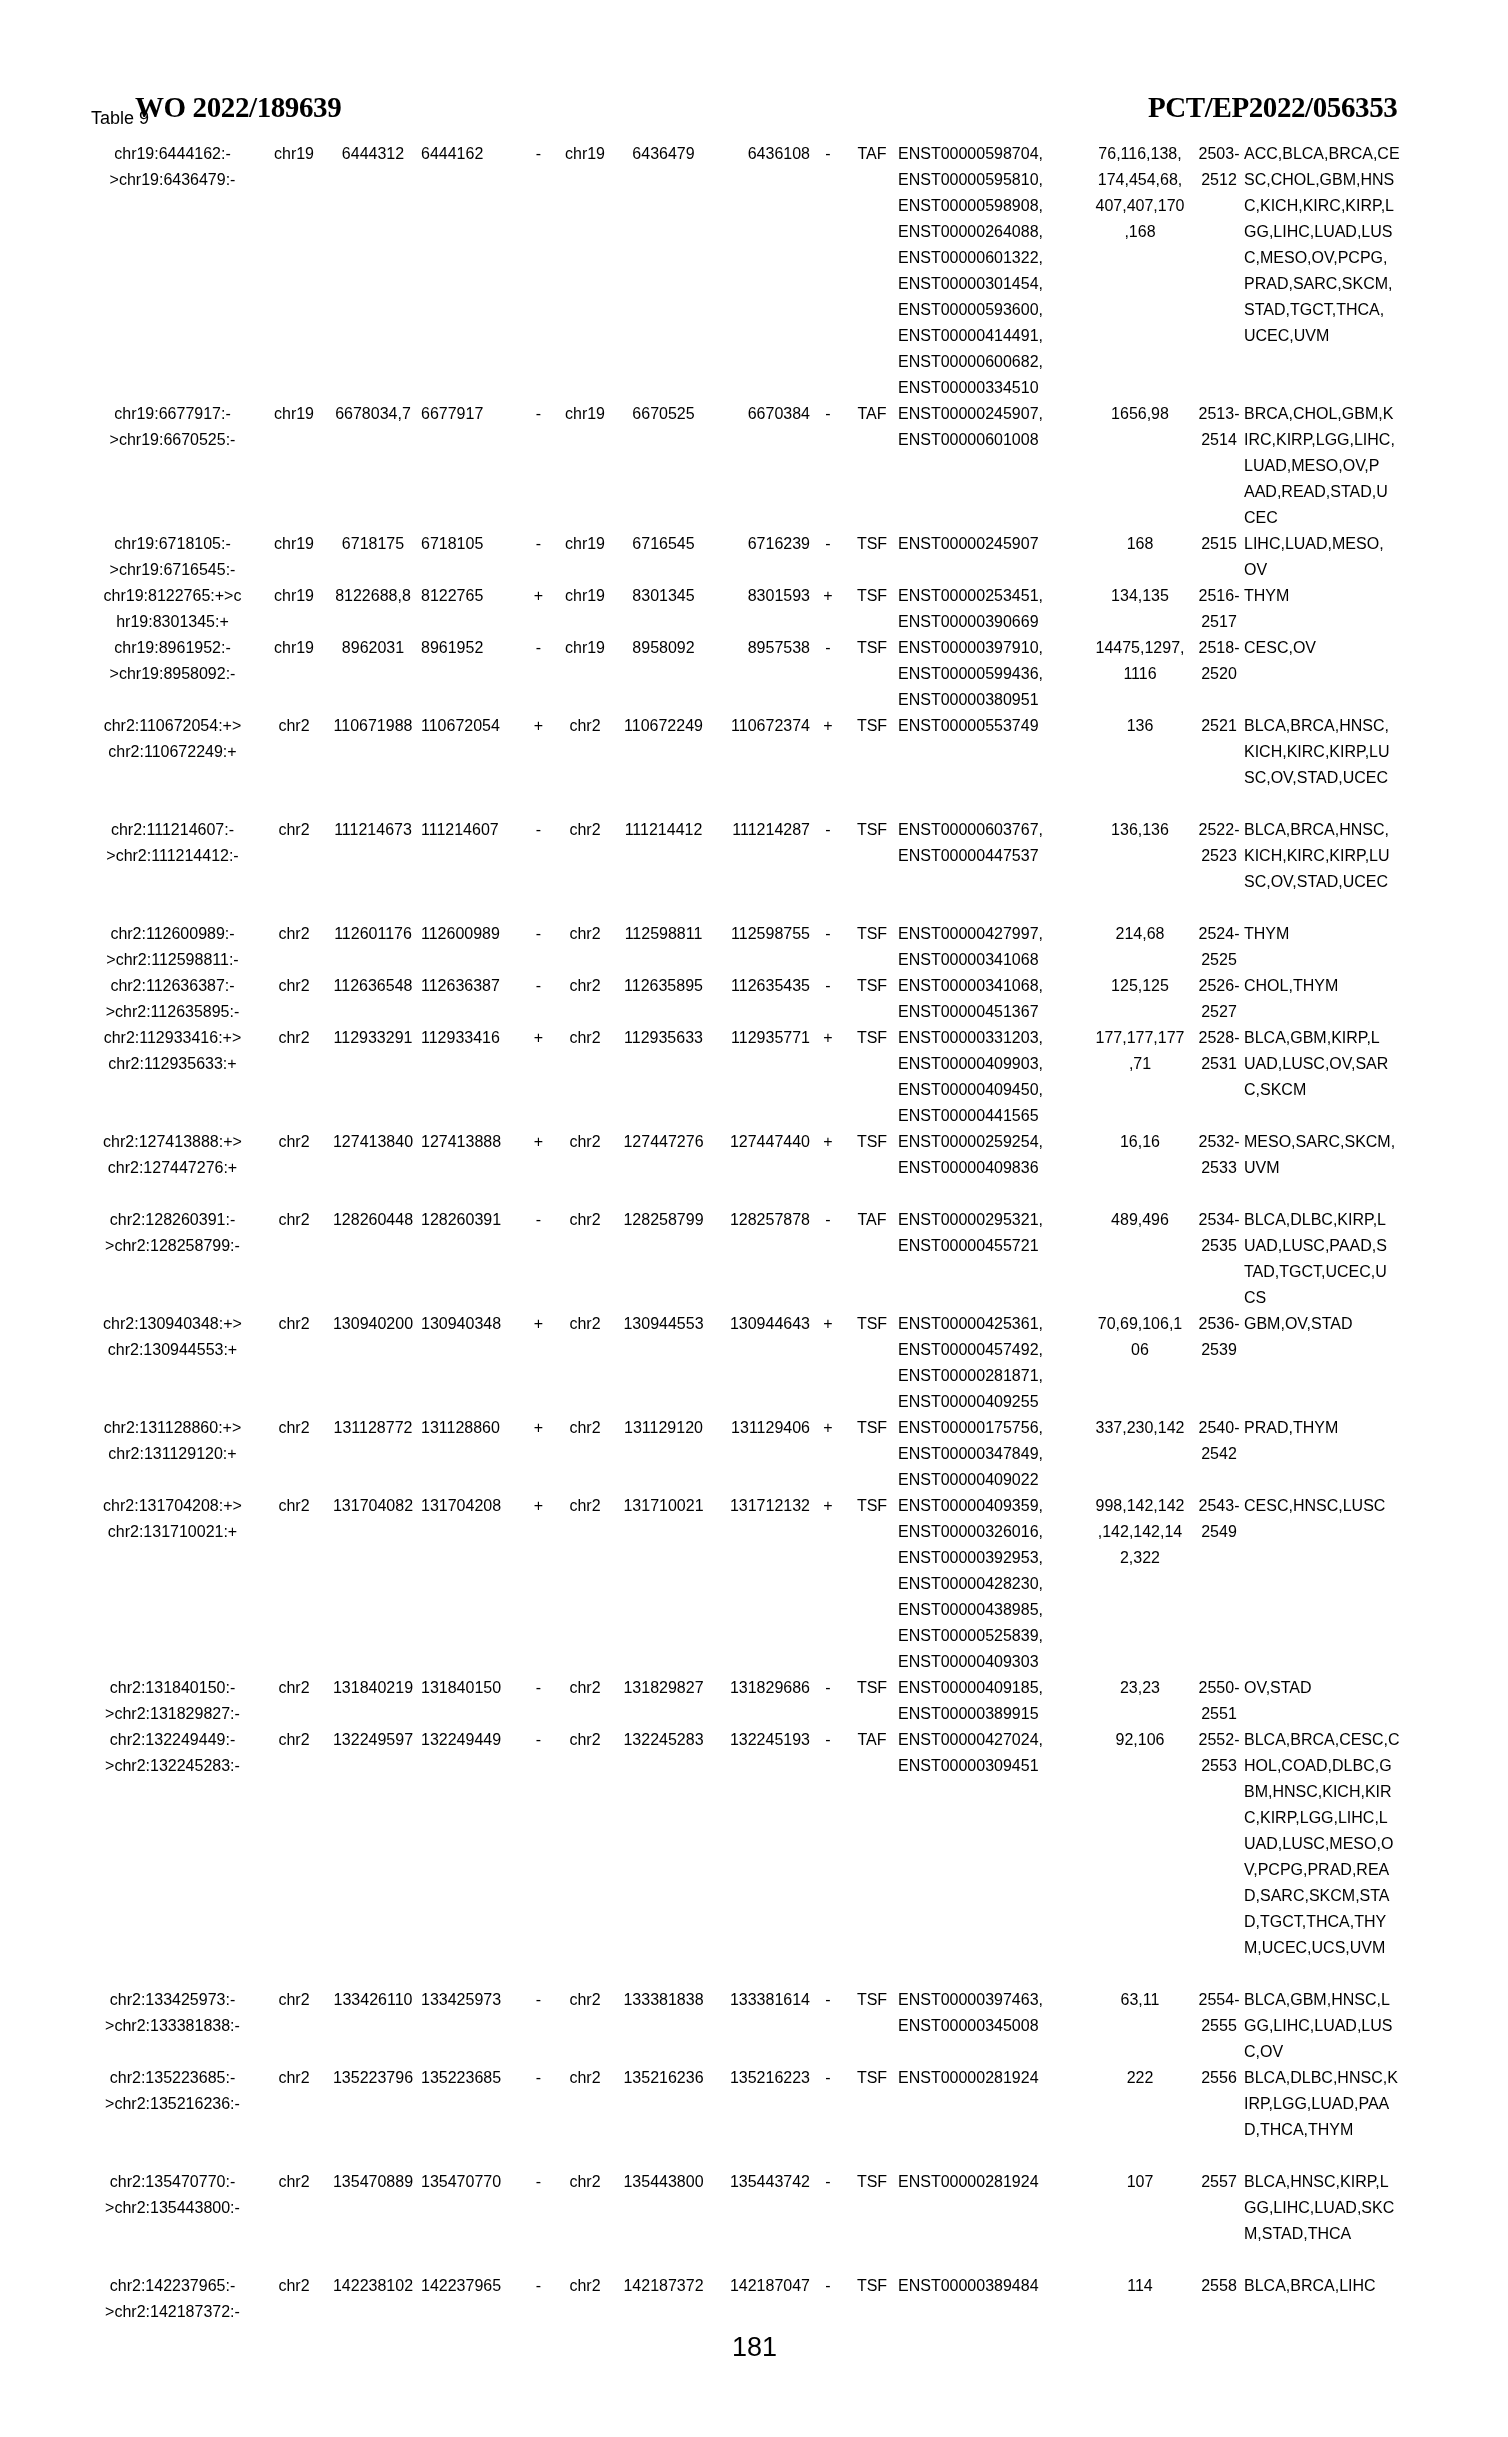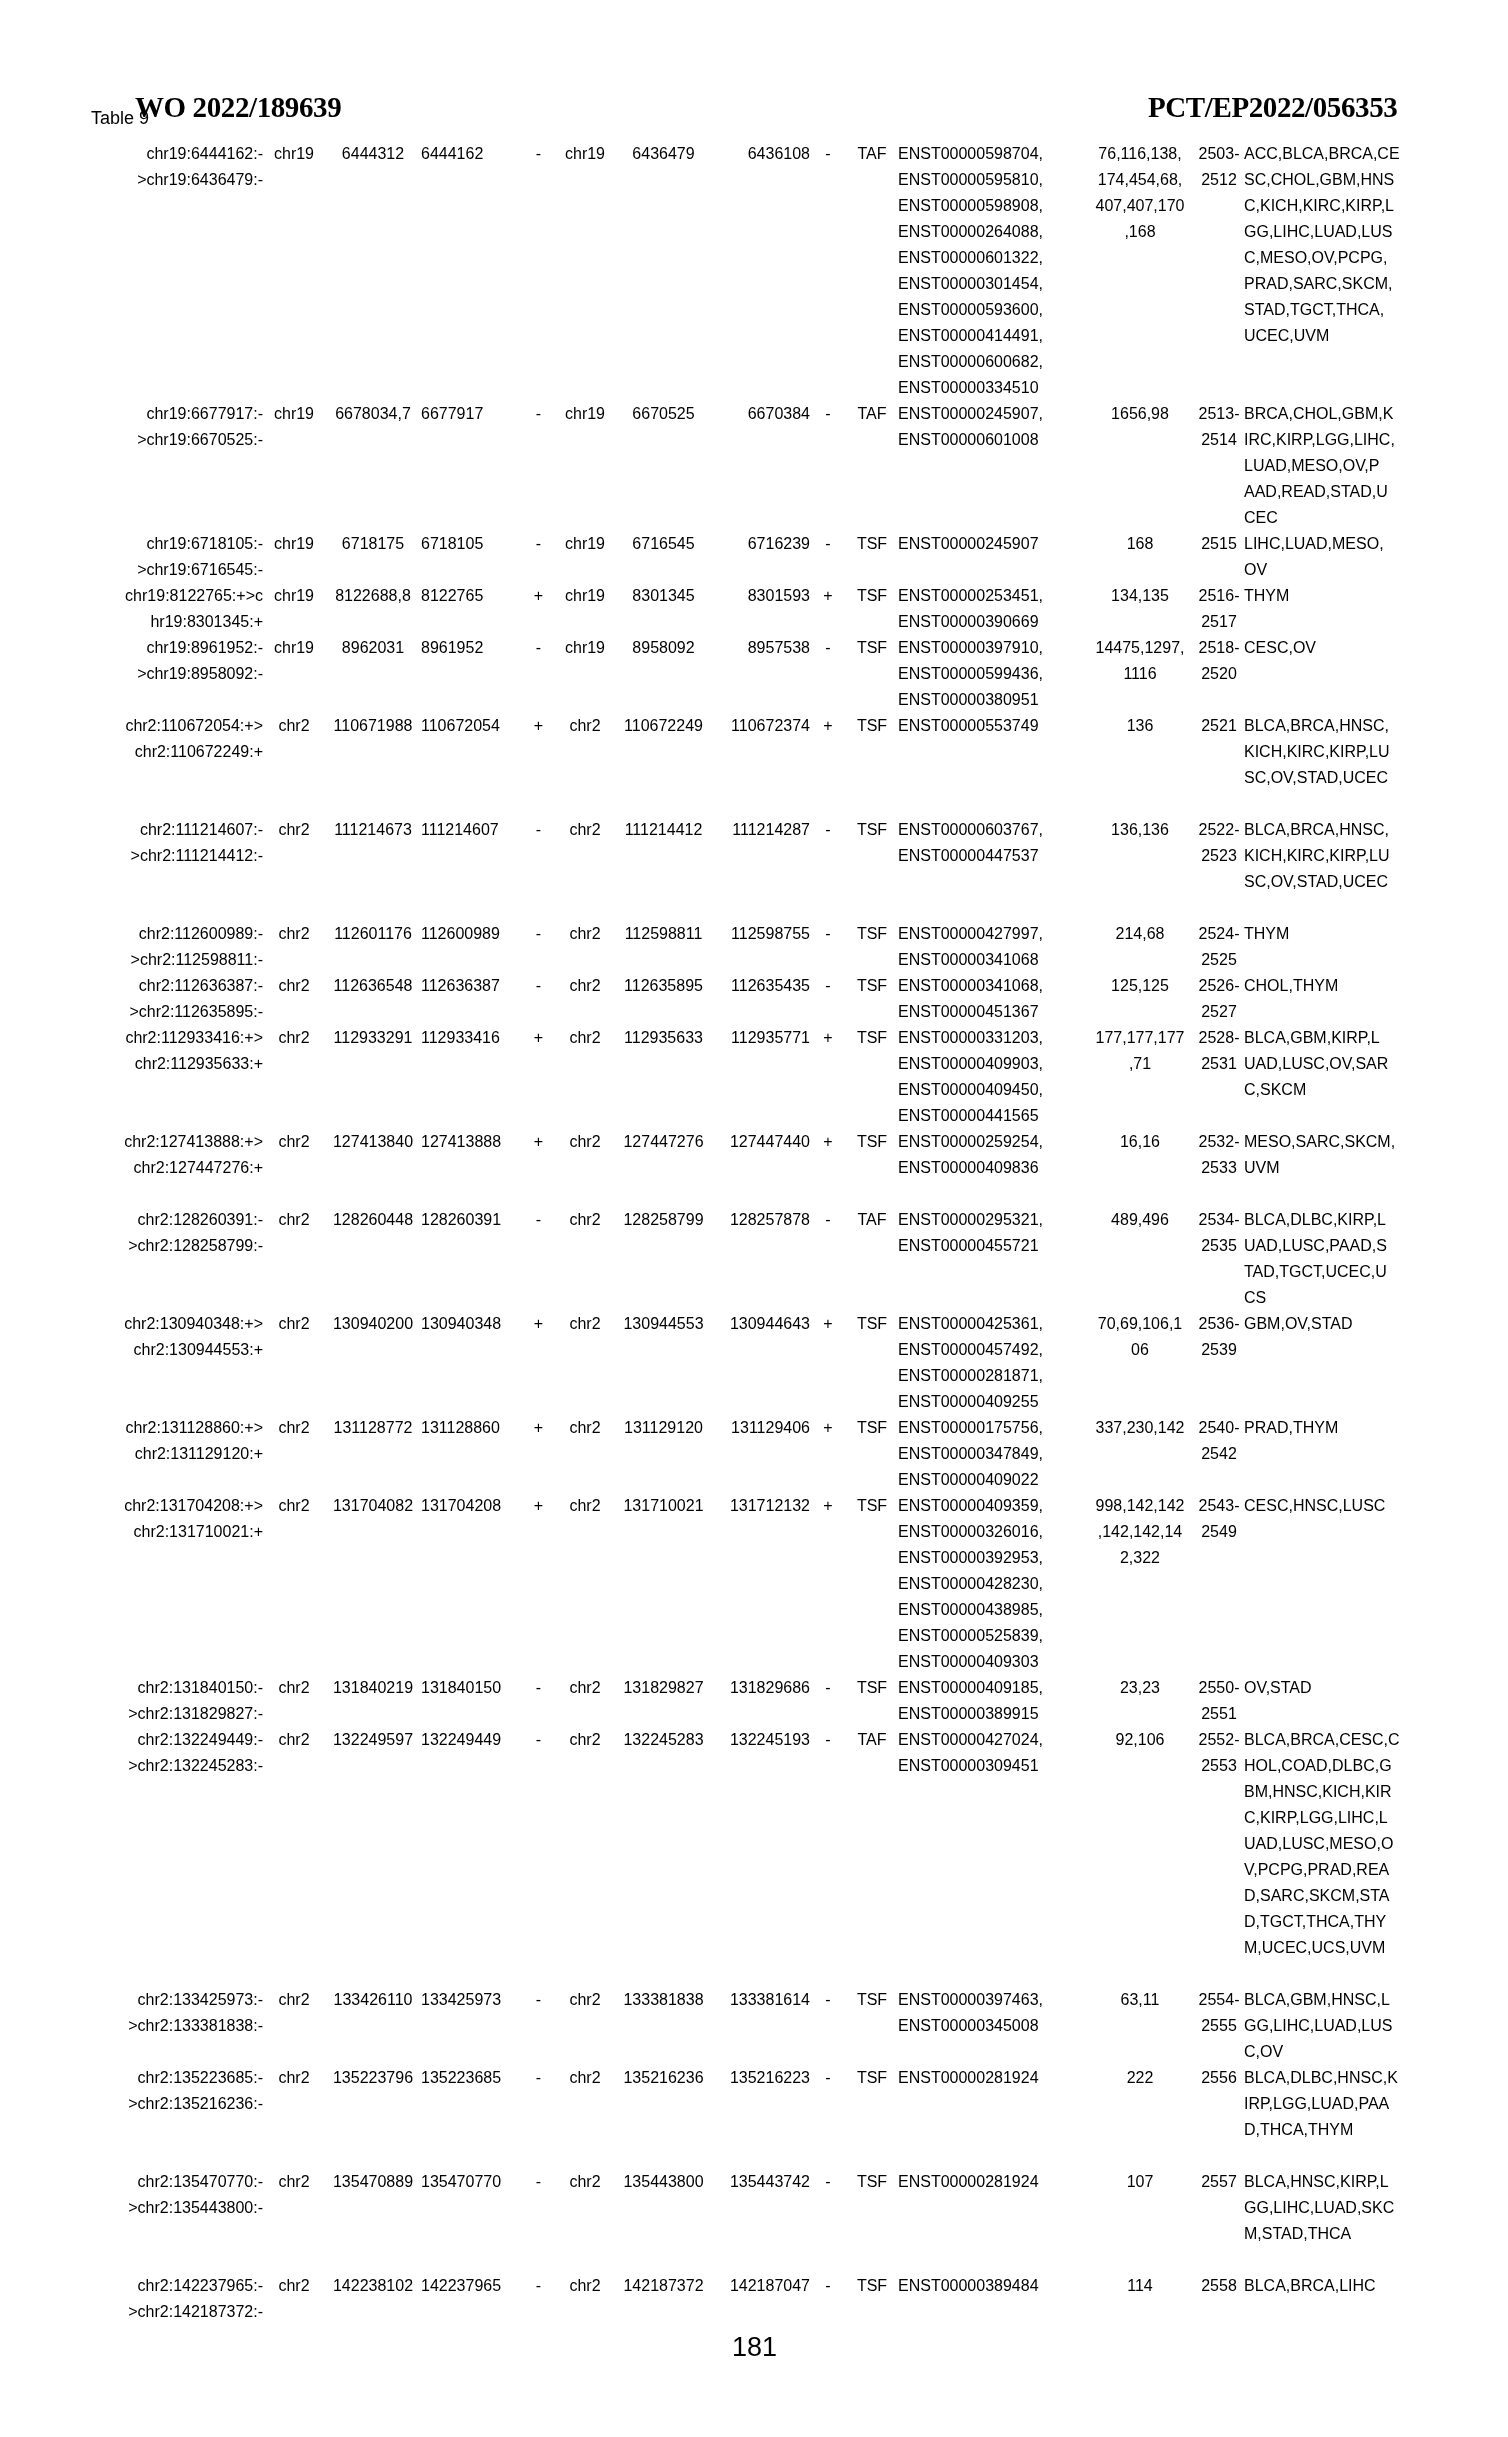--- a/index.html
+++ b/index.html
@@ -3,21 +3,21 @@
 <meta charset="utf-8">
 <style>
   html, body { margin:0; padding:0; background:#ffffff; }
   body { width:1509px; height:2438px; position:relative; overflow:hidden; color:#000; }
   .hdr-left { position:absolute; left:135px; top:91px; font-family:"Liberation Serif", serif; font-weight:bold; font-size:29px; letter-spacing:-0.4px; }
   .hdr-right { position:absolute; left:1148px; top:91px; font-family:"Liberation Serif", serif; font-weight:bold; font-size:29px; letter-spacing:-0.4px; }
   .table-label { position:absolute; left:91px; top:108px; font-family:"Liberation Sans", sans-serif; font-size:18px; }
   .page-num { position:absolute; left:0; width:1509px; top:2332px; text-align:center; font-family:"Liberation Sans", sans-serif; font-size:27px; }
   table.data { position:absolute; left:82px; top:141px; border-collapse:collapse; font-family:"Liberation Sans", sans-serif; font-size:16px; line-height:26px; table-layout:fixed; }
   table.data td { vertical-align:top; padding:0; white-space:pre-line; }
-  td.c0 { width:181px; text-align:right;margin-top:7px; }
+  td.c0 { width:181px; text-align:center;margin-top:7px; }
   td.c1 { width:62px; text-align:center; }
   td.c2 { width:96px; text-align:center;margin-left:16px; }
   td.c3 { width:99px; }
   td.c4 { width:37px; text-align:center; }
   td.c5 { width:56px; text-align:center; }
   td.c6 { width:101px; text-align:center; }
   td.c7 { width:96px; text-align:right; }
   td.c8 { width:36px; text-align:center; }
   td.c9 { width:52px; text-align:center; }
   td.c10 { width:188px; text-align:left; padding-left:4.3px; }

